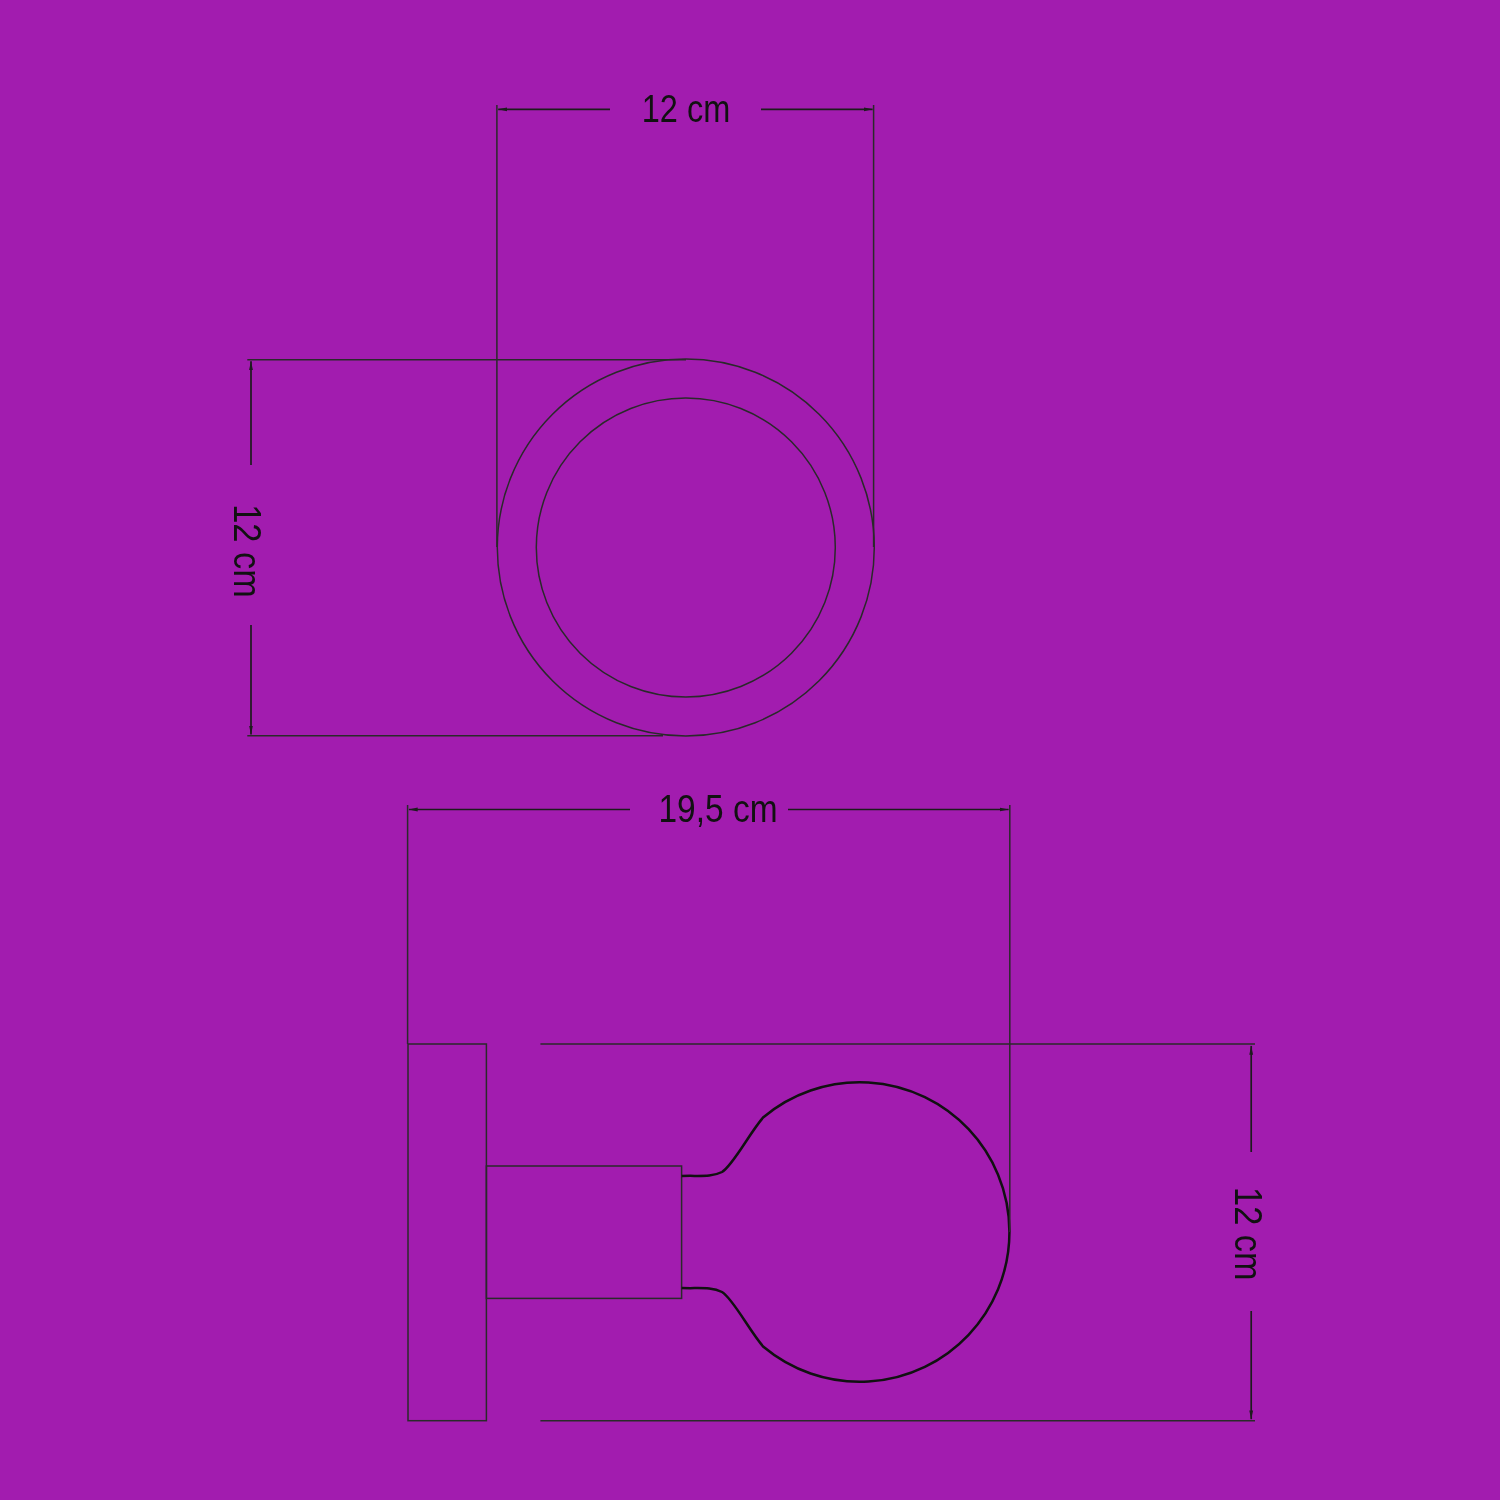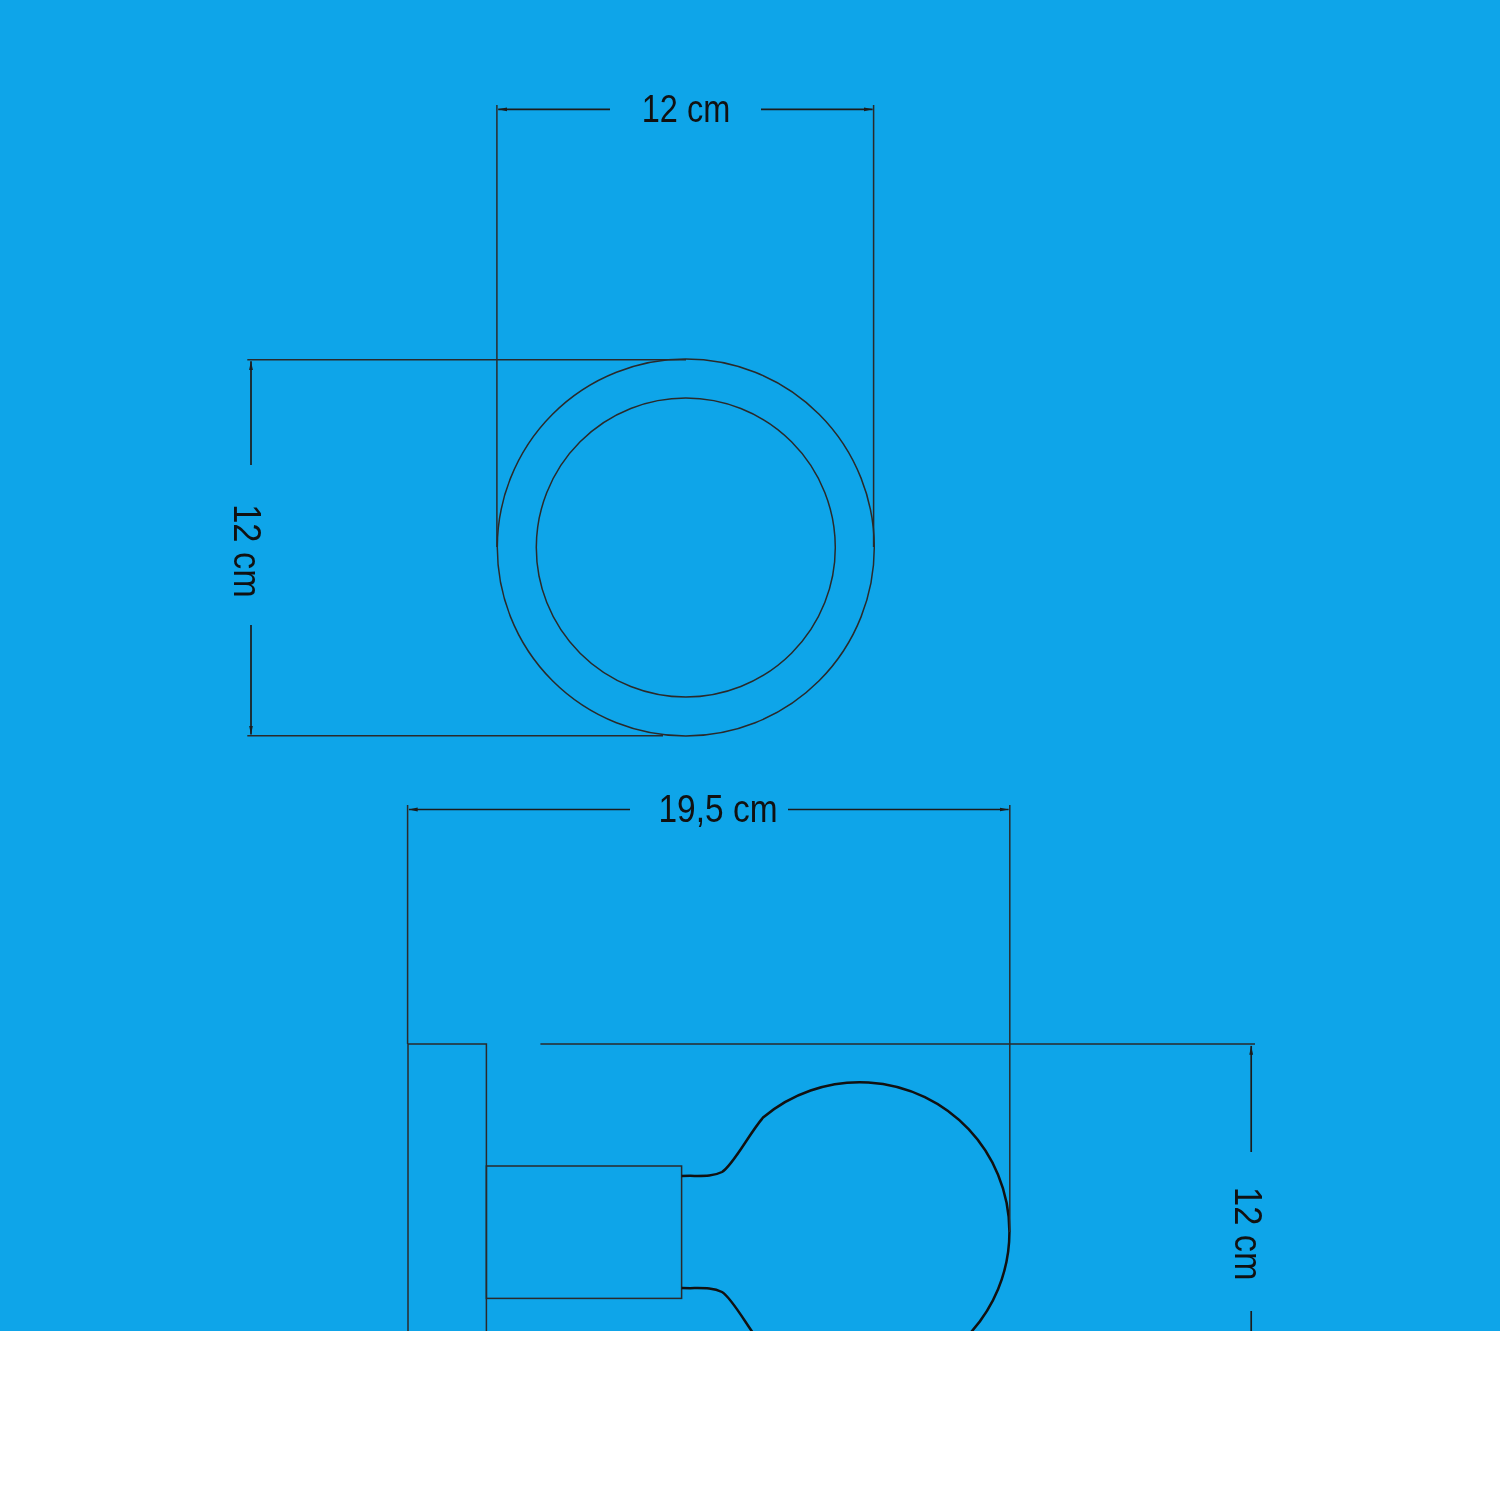--- a/index.html
+++ b/index.html
@@ -1,16 +1,16 @@
 <!DOCTYPE html>
 <html><head>
 <meta charset="utf-8">
 <style>
   html,body{margin:0;padding:0;background:#ffffff;}
-  .page{width:1500px;height:1331px;position:relative;background:#0ea5e9;}
+  .page{width:1500px;height:1500px;position:relative;background:#a21caf;}
   svg{display:block;}
   text{font-family:"Liberation Sans", sans-serif;fill:#111111;}
 </style>
 </head>
 <body>
 
 <div class="page">
 <svg width="1500" height="1500" viewBox="0 0 1500 1500">
   <defs>
     <marker id="arL" markerWidth="12" markerHeight="8" refX="8.8" refY="4" orient="auto" markerUnits="userSpaceOnUse">

